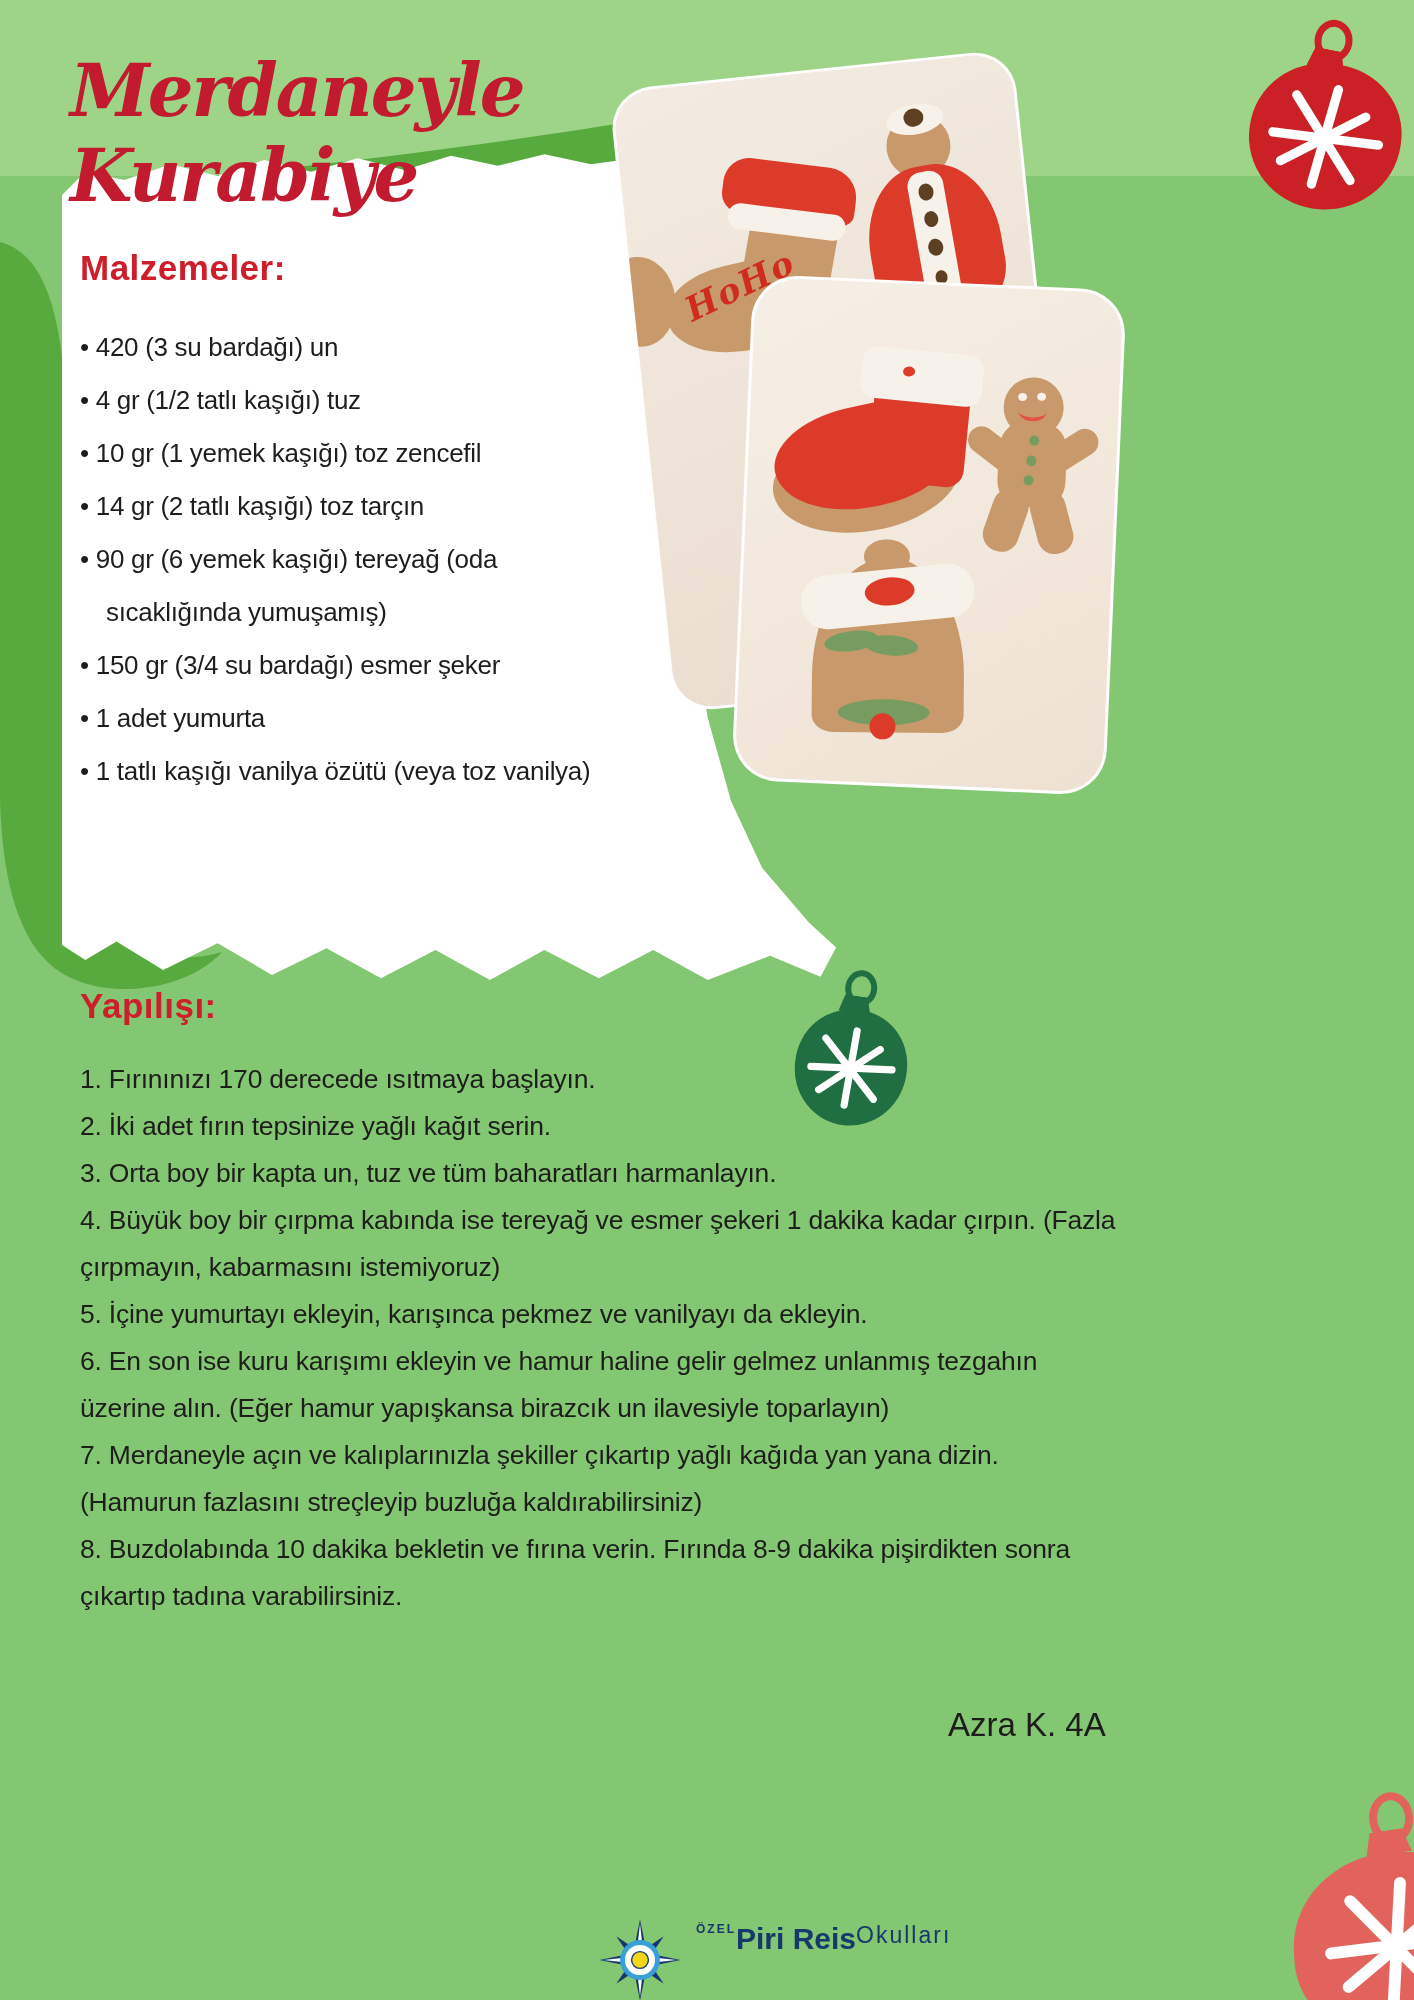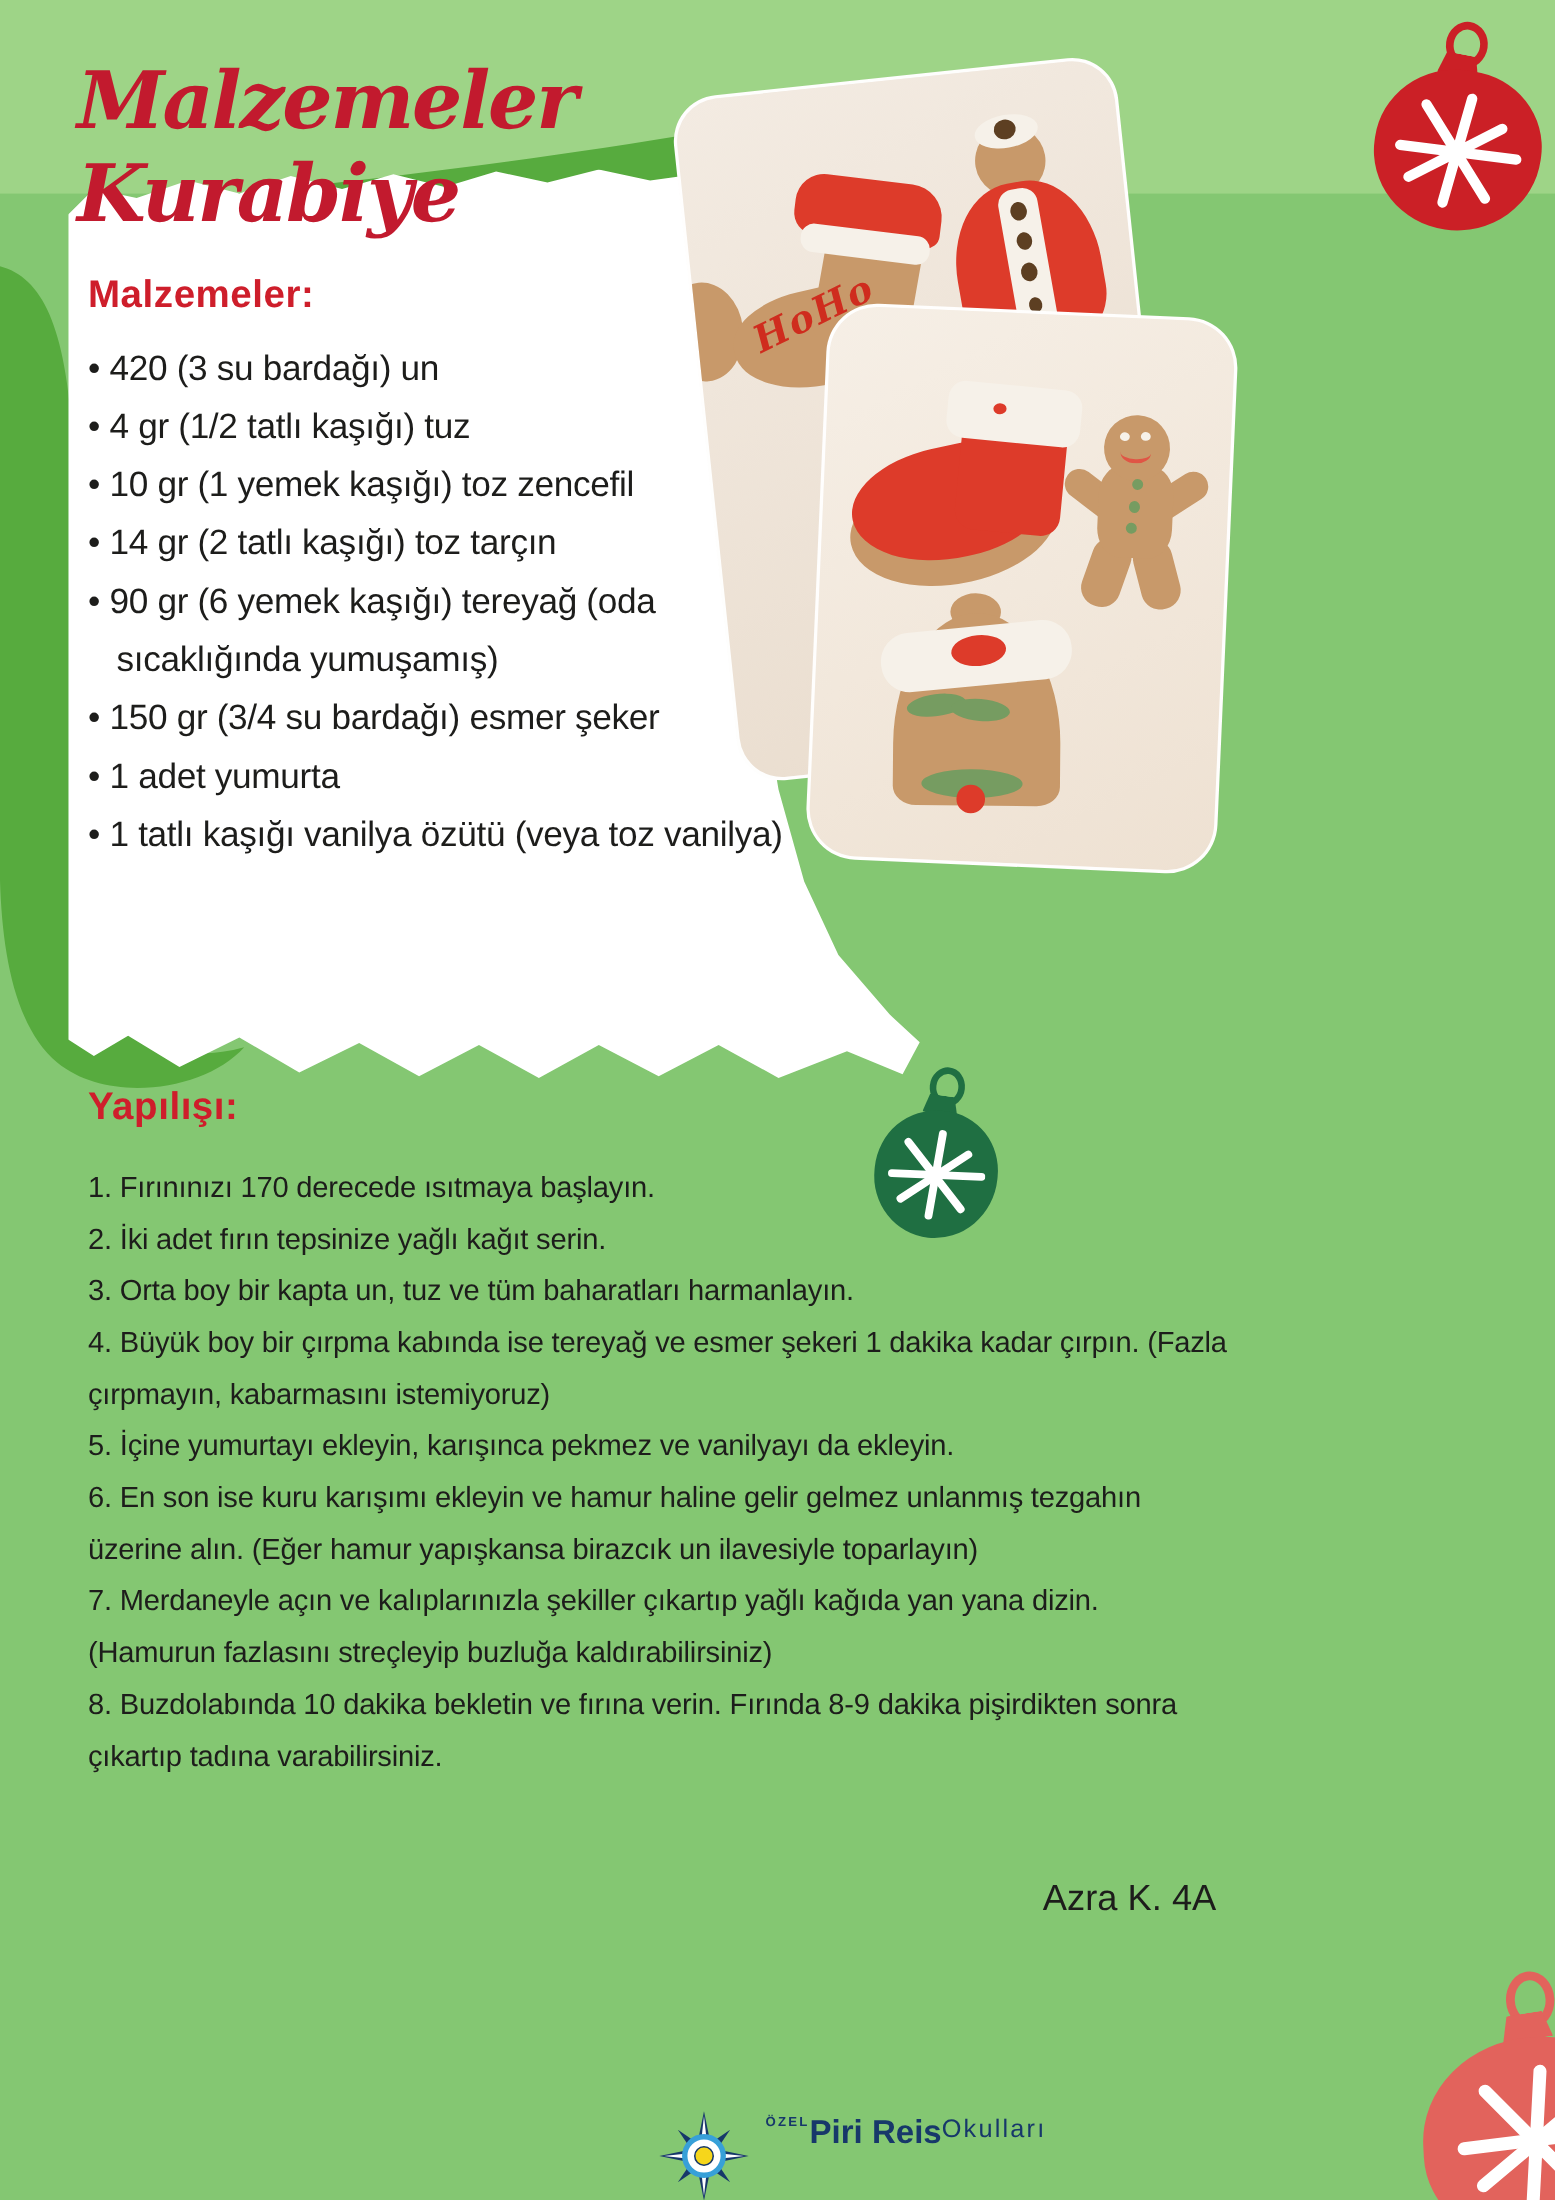--- a/index.html
+++ b/index.html
@@ -15,22 +15,22 @@
   #card{left:62px;top:150px;width:778px;height:835px;background:var(--card-white,#fff);
     clip-path:polygon(0% 5.4%,3% 2.6%,8% 3.6%,14% 1.7%,20% 3.1%,26% 1.2%,32% 2.6%,38% 1%,44% 2.4%,50% 0.7%,56% 1.9%,62% 0.5%,68% 1.7%,75% 0.8%,82% 2.2%,87% 1.4%,87.5% 8%,86.5% 18%,85% 32%,82.5% 45%,81% 57%,83% 68%,86% 78%,90% 86%,96% 92.5%,99.5% 95.5%,97.5% 99%,91% 96.5%,83% 99.4%,76% 95.8%,69% 99.2%,62% 95.8%,55% 99.4%,48% 95.8%,41% 99.2%,34% 95.6%,27% 98.8%,20% 95%,13% 98.2%,7% 94.8%,3% 97%,0% 95.2%);}
 
   
   #title{left:70px;top:48px;width:700px;font-family:"DejaVu Serif",serif;font-style:italic;font-weight:700;
     font-size:72px;color:var(--red-title,#c21a2e);letter-spacing:-2px;z-index:6;}
   .red-heading{font-weight:700;font-size:35px;color:var(--red-heading,#ce1e2b);letter-spacing:.5px;z-index:3;}
   #malzemeler{left:80px;top:208px;margin-top:40px;}
   #yapilisi{left:80px;top:986px;}
 
-  #ingredients{left:80px;top:308px;width:700px;margin:0;padding:0;list-style:none;z-index:3;
-    font-size:32px;line-height:53px;letter-spacing:-.3px;}
+  #ingredients{left:80px;top:321px;width:700px;margin:0;padding:0;list-style:none;z-index:3;
+    font-size:26px;line-height:53px;letter-spacing:-.3px;}
   #ingredients li{white-space:pre-line;padding-left:26px;text-indent:-26px;}
   #ingredients li::before{content:"• ";}
 
   #steps{left:80px;top:1056px;width:1040px;margin:0;padding:0;list-style:none;z-index:2;
     font-size:26.5px;line-height:47px;letter-spacing:-.2px;}
 
   #author{left:948px;top:1706px;font-size:33px;z-index:2;}
 
   
   .photo{border:3px solid rgba(255,255,255,.95);overflow:hidden;z-index:4;}
@@ -68,21 +68,21 @@
   <div id="band-top" class="abs"></div>
 
   <svg id="swoosh" class="abs" viewBox="0 0 1414 2000">
     <path fill="#57ab3e" d="M 0 242 C 38 252 60 296 66 400 C 72 530 66 720 84 856 C 96 938 150 972 222 952 C 186 992 98 1004 52 966 C 14 934 2 868 0 800 Z"></path>
     <path fill="#57ab3e" d="M 150 182 C 320 166 470 148 640 120 C 700 110 740 102 790 94 L 800 210 L 150 210 Z"></path>
     <path fill="#57ab3e" d="M 700 470 C 710 360 720 260 750 170 C 760 140 770 115 790 96 L 802 430 C 770 440 730 455 700 470 Z"></path>
   </svg>
 
   <div id="card" class="abs"></div>
 
-  <div id="title" class="abs">Malzemeler Kurabiye</div>
+  <div id="title" class="abs">Merdaneyle Kurabiye</div>
 
   <div id="malzemeler" class="abs red-heading">Malzemeler:</div>
   <ul id="ingredients" class="abs">
       <li>420 (3 su bardağı) un</li>
       <li>4 gr (1/2 tatlı kaşığı) tuz</li>
       <li>10 gr (1 yemek kaşığı) toz zencefil</li>
       <li>14 gr (2 tatlı kaşığı) toz tarçın</li>
       <li>90 gr (6 yemek kaşığı) tereyağ (oda
 sıcaklığında yumuşamış)</li>
       <li>150 gr (3/4 su bardağı) esmer şeker</li>

